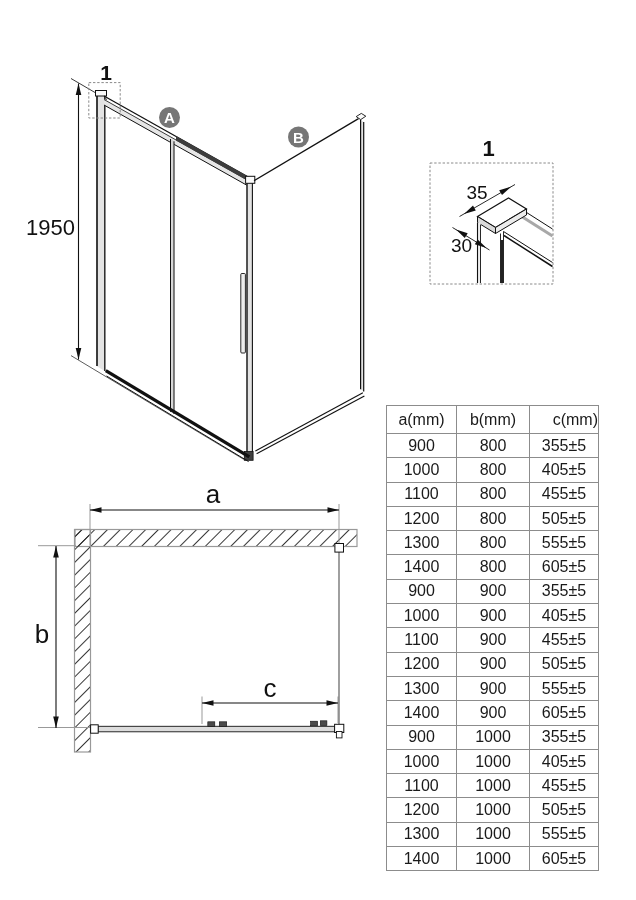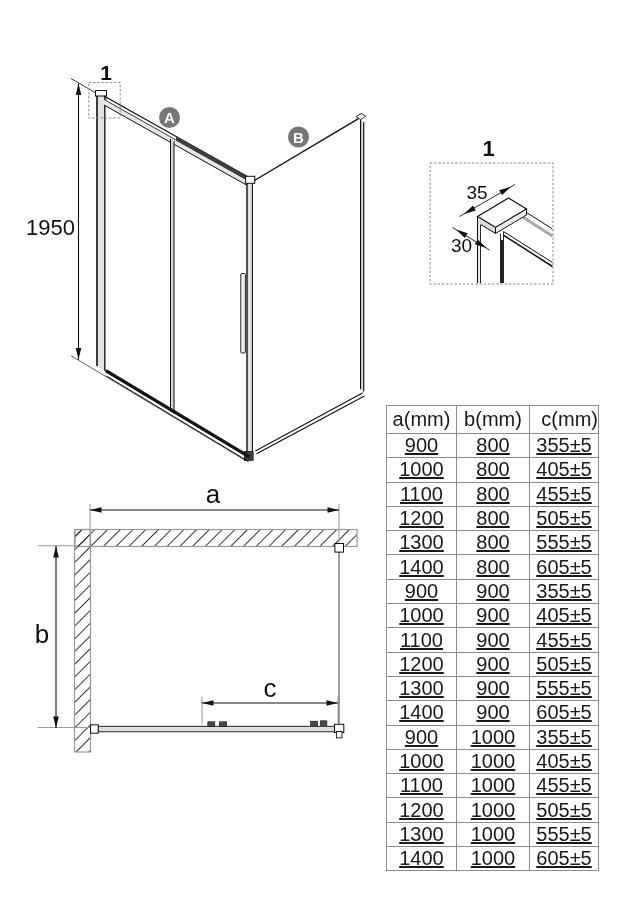--- a/index.html
+++ b/index.html
@@ -6,24 +6,24 @@
   .sheet{position:relative;width:636px;height:900px;background:#fff;overflow:hidden;
          font-family:"Liberation Sans",sans-serif;}
   .sheet svg{position:absolute;left:0;top:0;}
   text{fill:#111;font-family:"Liberation Sans",sans-serif;}
   .dim-num{font-size:22px;}
   .dim-letter{font-size:26px;}
   .detail-dim{font-size:19px;}
   .ref-label{font-size:21px;font-weight:bold;}
   .marker-letter{font-size:15px;font-weight:bold;fill:#fff;}
   .size-table{position:absolute;left:386px;top:405px;border-collapse:collapse;
-              font-size:20px;color:#1a1a1a;text-align:center;background:#fff;}
+              font-size:16px;color:#1a1a1a;text-align:center;background:#fff;}
   .size-table th,.size-table td{border:1px solid #8c8c8c;font-weight:normal;padding:0;}
   .size-table th{height:27px;}
-  .size-table td{height:23.3px;text-decoration:underline;}
+  .size-table td{height:23.3px;}
   .size-table .c1{width:69px;}
   .size-table .c2{width:72px;}
   .size-table .c3{width:68px;text-align:right;}
 </style>
 </head>
 <body>
 
 <div class="sheet">
 
 <svg width="636" height="900" viewBox="0 0 636 900">

